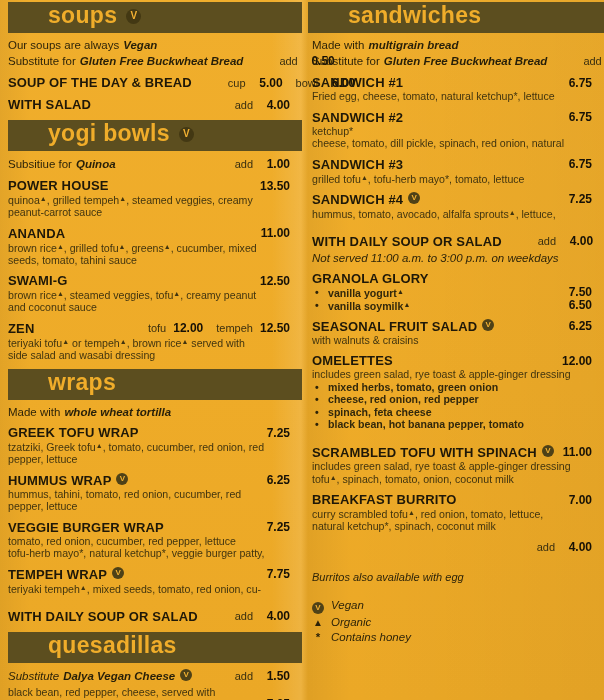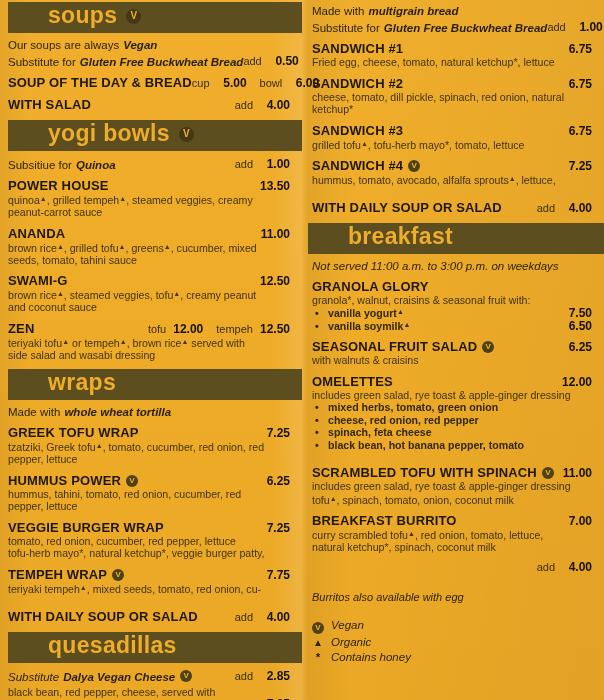--- a/index.html
+++ b/index.html
@@ -29,28 +29,28 @@
     display:inline-flex;align-items:center;justify-content:center;
     width:12px;height:12px;border-radius:50%;
     background:#4e4117;color:#f2b133;
     font-size:8px;line-height:1;font-weight:700;font-style:normal;
     margin-left:5px;flex:0 0 auto;position:relative;top:-1px;
   }
   .hdr .vbadge{width:15px;height:15px;font-size:10px;background:#433813;margin-left:9px;top:1px;}
   .row{margin-top:7px;}
   .row.note-row{margin-top:3px;}
   .row.spaced{margin-top:14px;}
-  .head{display:flex;align-items:flex-end;white-space:nowrap;}
+  .head{display:flex;align-items:center;white-space:nowrap;}
   .iname{font-weight:700;font-size:13px;letter-spacing:.15px;color:#1f1808;}
   .npre{font-size:11.5px;margin-right:4px;color:#2e2409;}
   .nem{font-size:11.5px;font-weight:700;font-style:italic;color:#271f09;}
   .it{font-style:italic;}
   .prices{margin-left:auto;display:flex;align-items:baseline;}
   .plabel{font-size:11px;color:#3a2f10;margin:0 7px 0 13px;}
-  .plabel:first-child{margin-left:0;}
+  .plabel:first-child{margin-left:0;padding-left:36px;}
   .pval{font-weight:700;font-size:12px;color:#171106;min-width:30px;text-align:right;}
   .desc{font-size:10.6px;line-height:12.5px;color:#41340f;white-space:nowrap;}
   .lineflex{display:flex;align-items:center;}
   .lineflex .pval{margin-left:auto;}
   .bullet{display:flex;align-items:baseline;font-size:10.6px;line-height:12.5px;white-space:nowrap;}
   .bdot{width:13px;text-align:left;padding-left:3px;color:#2c2208;font-weight:700;flex:0 0 auto;}
   .btext{font-weight:600;color:#32280c;}
   .bullet .pval{margin-left:auto;}
   .after-note{font-size:11px;font-style:italic;color:#2e2409;margin-top:17px;}
   .org{font-size:7px;vertical-align:2.5px;letter-spacing:0;}
@@ -184,21 +184,21 @@
               <span class="iname">GREEK TOFU WRAP</span>
               <span class="prices">
                 <span class="pval">7.25</span>
               </span>
             </div>
             <div class="desc">tzatziki, Greek tofu<span class="org">▲</span>, tomato, cucumber, red onion, red</div>
             <div class="desc">pepper, lettuce</div>
           </div>
           <div class="row item-row">
             <div class="head">
-              <span class="iname">HUMMUS POWER</span>
+              <span class="iname">HUMMUS WRAP</span>
               <span class="vbadge">V</span>
               <span class="prices">
                 <span class="pval">6.25</span>
               </span>
             </div>
             <div class="desc">hummus, tahini, tomato, red onion, cucumber, red</div>
             <div class="desc">pepper, lettuce</div>
           </div>
           <div class="row item-row">
             <div class="head">
@@ -234,21 +234,21 @@
           <div class="hdr">
             <span class="hdr-title">quesadillas</span>
           </div>
           <div class="row note-row">
             <div class="head">
               <span class="npre it">Substitute</span>
               <span class="nem">Dalya Vegan Cheese</span>
               <span class="vbadge">V</span>
               <span class="prices">
                 <span class="plabel">add</span>
-                <span class="pval">2.85</span>
+                <span class="pval">1.50</span>
               </span>
             </div>
           </div>
           <div class="row note-row">
             <div class="desc">black bean, red pepper, cheese, served with</div>
             <div class="desc lineflex">
               <span>tzatziki and fruit salsa</span>
               <span class="pval">7.25</span>
             </div>
           </div>
@@ -260,20 +260,23 @@
                 <span class="pval">4.00</span>
               </span>
             </div>
           </div>
         </div>
       </div>
   </div>
   <div class="col col-right">
     <div>
         <div class="section">
+          <div class="hdr">
+            <span class="hdr-title">sandwiches</span>
+          </div>
           <div class="row note-row">
             <div class="head">
               <span class="npre">Made with</span>
               <span class="nem">multigrain bread</span>
             </div>
           </div>
           <div class="row note-row">
             <div class="head">
               <span class="npre">Substitute for</span>
               <span class="nem">Gluten Free Buckwheat Bread</span>
@@ -292,22 +295,22 @@
             </div>
             <div class="desc">Fried egg, cheese, tomato, natural ketchup*, lettuce</div>
           </div>
           <div class="row item-row">
             <div class="head">
               <span class="iname">SANDWICH #2</span>
               <span class="prices">
                 <span class="pval">6.75</span>
               </span>
             </div>
+            <div class="desc">ketchup*</div>
             <div class="desc">cheese, tomato, dill pickle, spinach, red onion, natural</div>
-            <div class="desc">ketchup*</div>
           </div>
           <div class="row item-row">
             <div class="head">
               <span class="iname">SANDWICH #3</span>
               <span class="prices">
                 <span class="pval">6.75</span>
               </span>
             </div>
             <div class="desc">grilled tofu<span class="org">▲</span>, tofu-herb mayo*, tomato, lettuce</div>
           </div>
@@ -325,33 +328,29 @@
             <div class="head">
               <span class="iname">WITH DAILY SOUP OR SALAD</span>
               <span class="prices">
                 <span class="plabel">add</span>
                 <span class="pval">4.00</span>
               </span>
             </div>
           </div>
         </div>
         <div class="section">
-          <div class="hdr">
-            <span class="hdr-title">breakfast</span>
-          </div>
           <div class="row note-row">
             <div class="head">
               <span class="npre it">Not served 11:00 a.m. to 3:00 p.m. on weekdays</span>
             </div>
           </div>
           <div class="row item-row">
             <div class="head">
               <span class="iname">GRANOLA GLORY</span>
             </div>
-            <div class="desc">granola*, walnut, craisins &amp; seasonal fruit with:</div>
             <div class="bullet">
               <span class="bdot">•</span>
               <span class="btext">vanilla yogurt<span class="org">▲</span></span>
               <span class="pval">7.50</span>
             </div>
             <div class="bullet">
               <span class="bdot">•</span>
               <span class="btext">vanilla soymilk<span class="org">▲</span></span>
               <span class="pval">6.50</span>
             </div>

